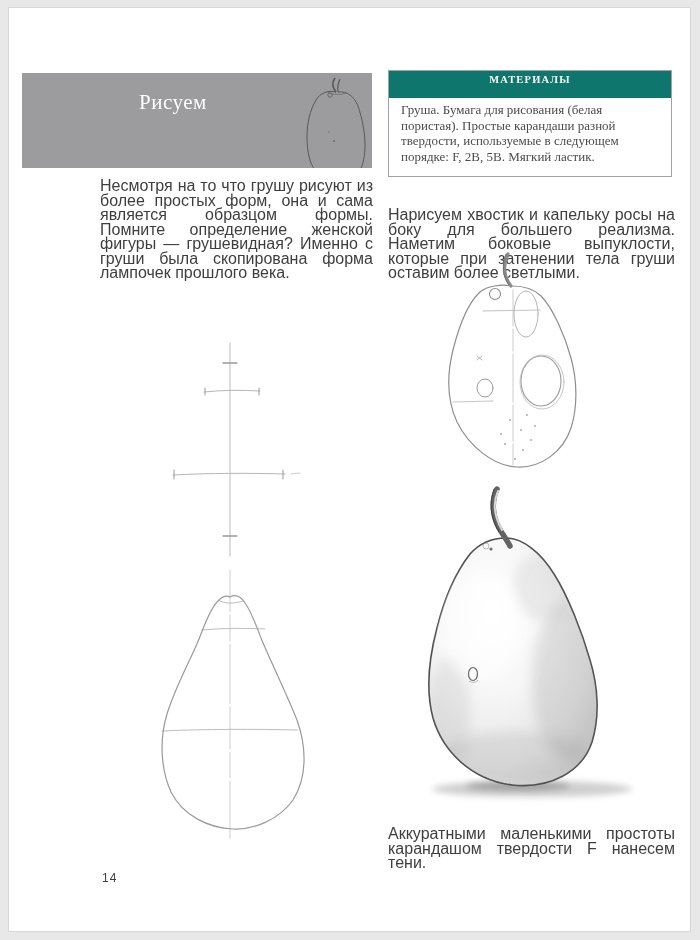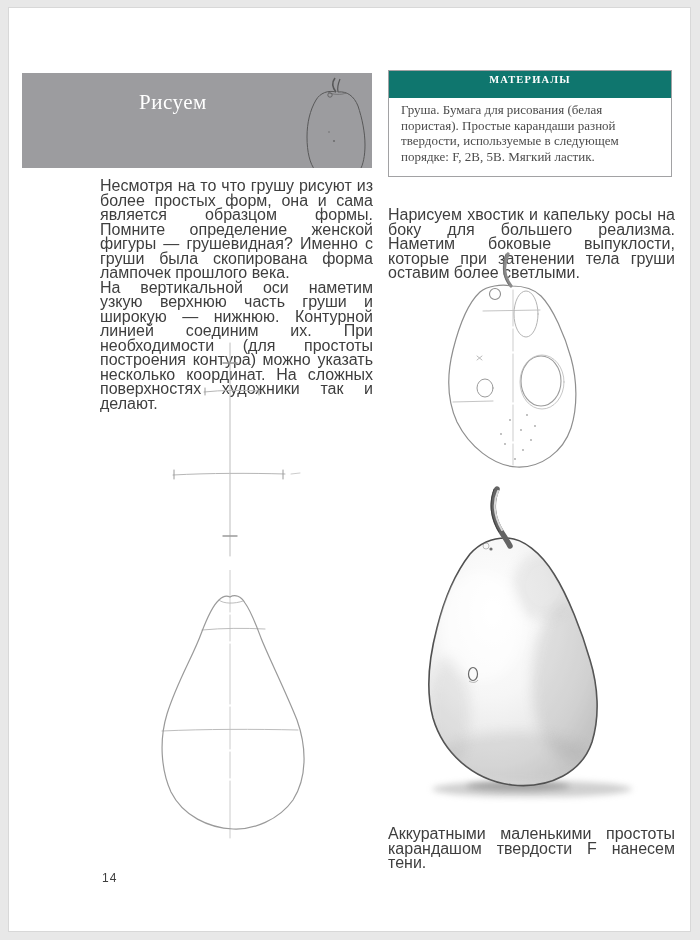--- a/index.html
+++ b/index.html
@@ -80,21 +80,20 @@
   </svg>
 </div>
 
 <div class="materials">
   <div class="materials-bar">МАТЕРИАЛЫ</div>
   <div class="materials-body">Груша. Бумага для рисования (белая пористая). Простые карандаши разной твердости, используемые в следующем порядке: F, 2B, 5B. Мягкий ластик.</div>
 </div>
 
 <div class="bodytext col-left">
   <p>Несмотря на то что грушу рисуют из более простых форм, она и сама является образцом формы. Помните определение женской фигуры — грушевидная? Именно с груши была скопирована форма лампочек прошлого века.</p>
-  <p>На вертикальной оси наметим узкую верхнюю часть груши и широкую — нижнюю. Контурной линией соединим их. При необходимости (для простоты построения контура) можно указать несколько координат. На сложных поверхностях художники так и делают.</p>
 </div>
 
 <div class="bodytext col-right">
   <p>Нарисуем хвостик и капельку росы на боку для большего реализма. Наметим боковые выпуклости, которые при затенении тела груши оставим более светлыми.</p>
 </div>
 
 <svg class="fig" style="left:150px;top:340px;" width="160" height="220" viewBox="0 0 160 220">
   <g fill="none" stroke="#b6b6b6" stroke-width="1" stroke-linecap="round">
     <path d="M80,3 L80,216" stroke-width="0.9"></path>
     <path d="M73,23 L87,23" stroke="#9a9a9a" stroke-width="1.4"></path>

